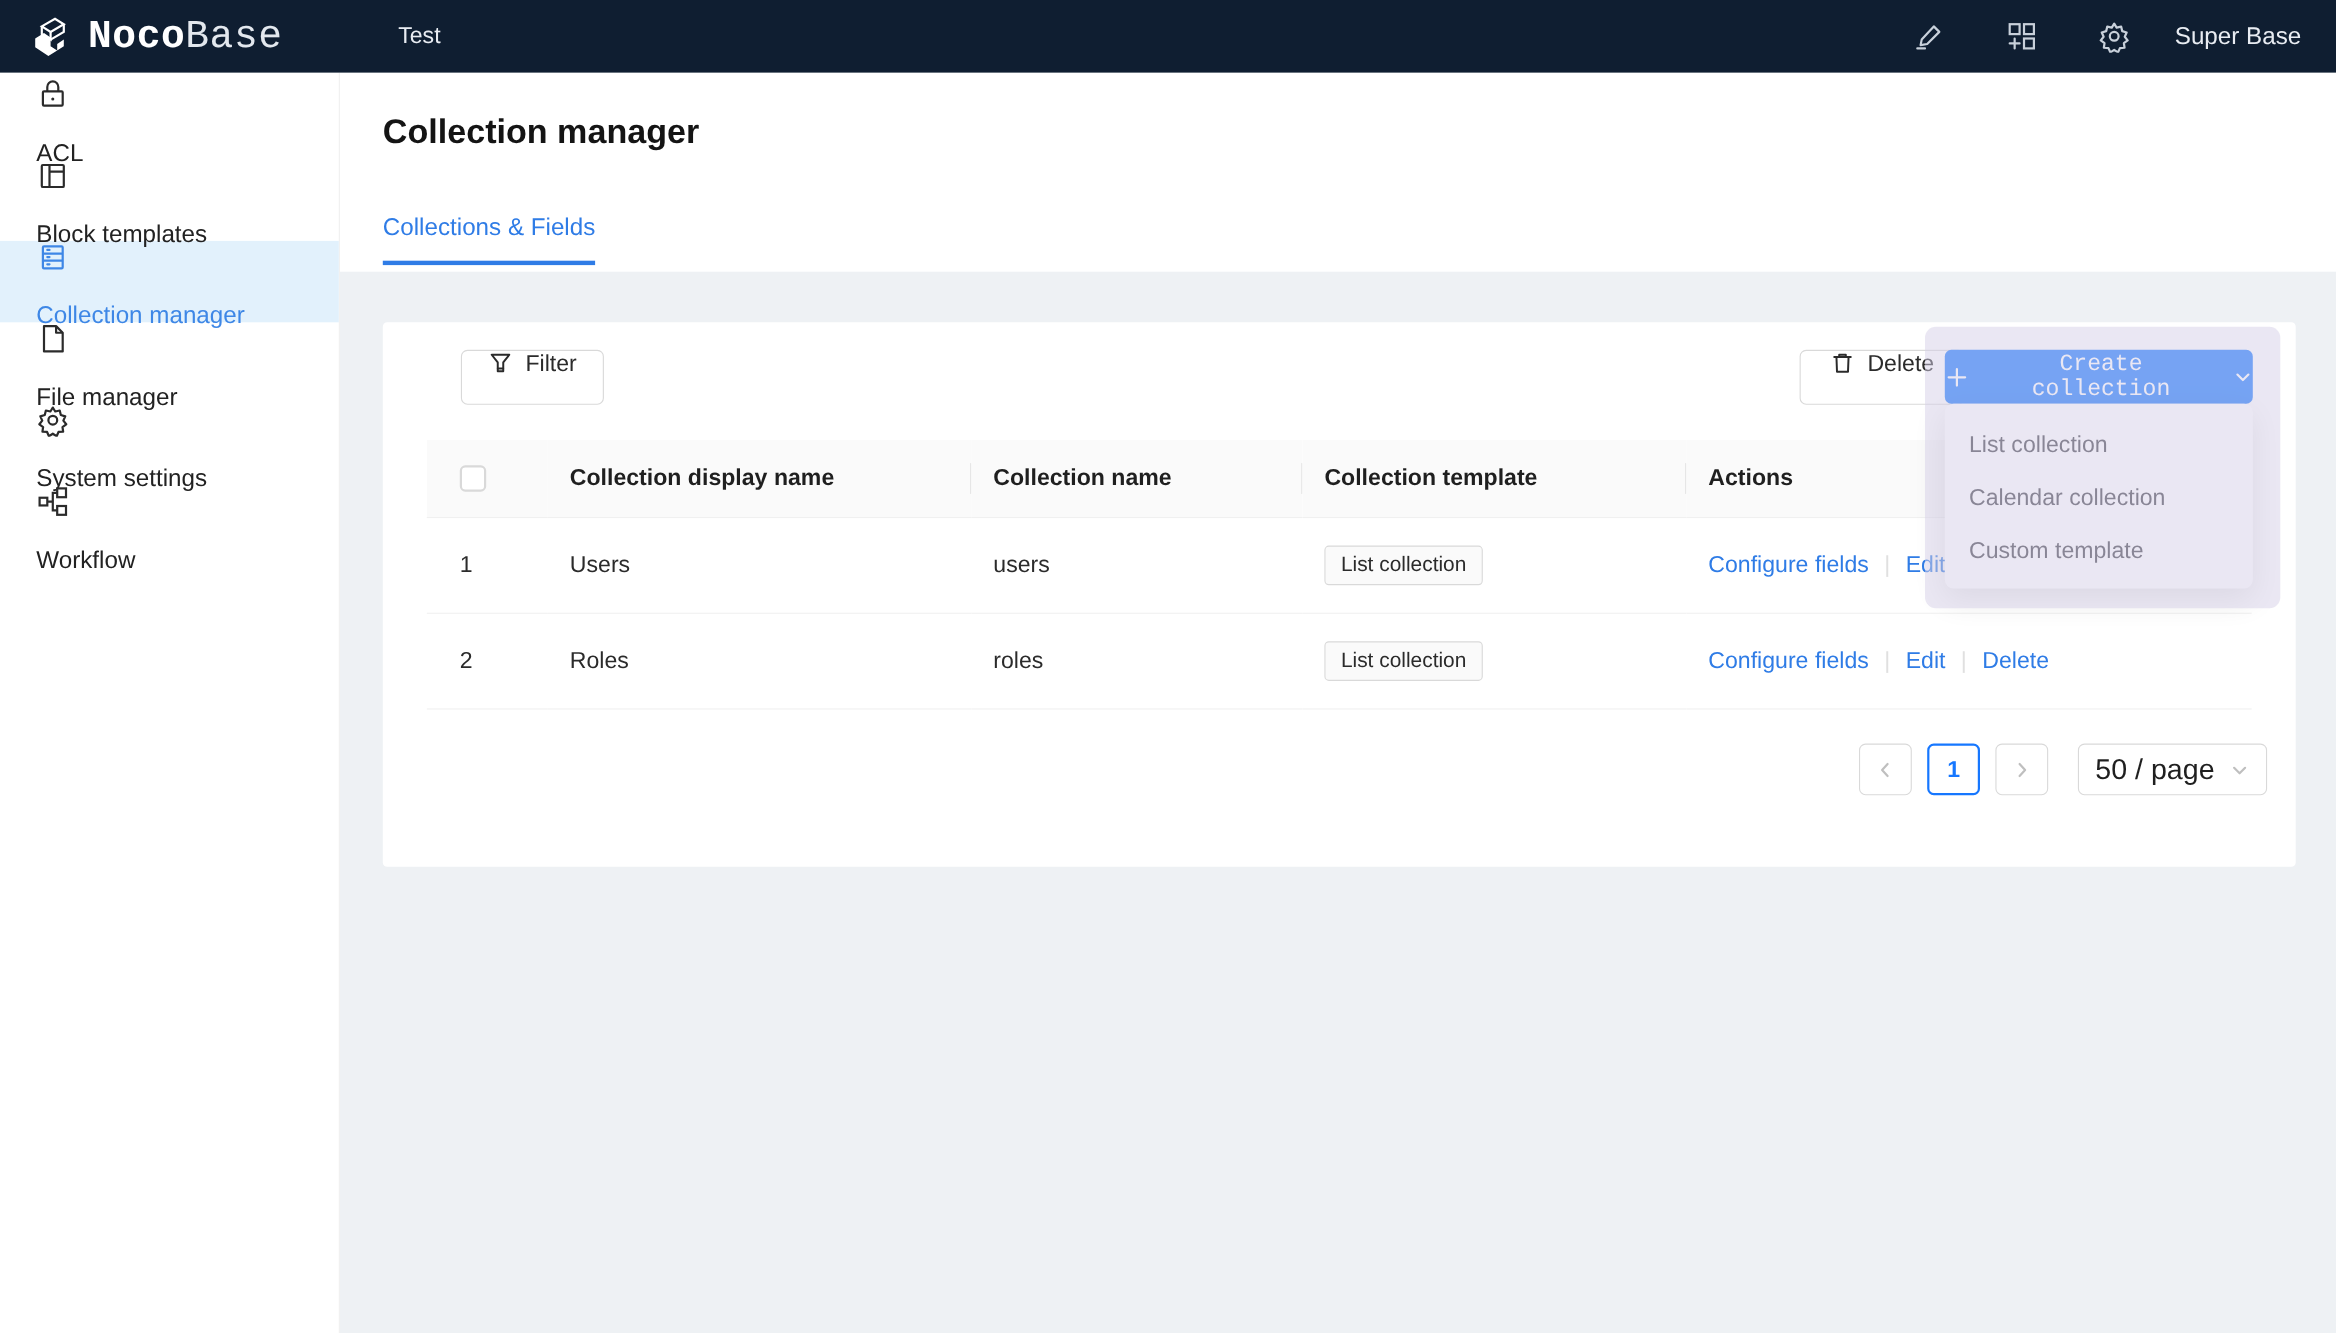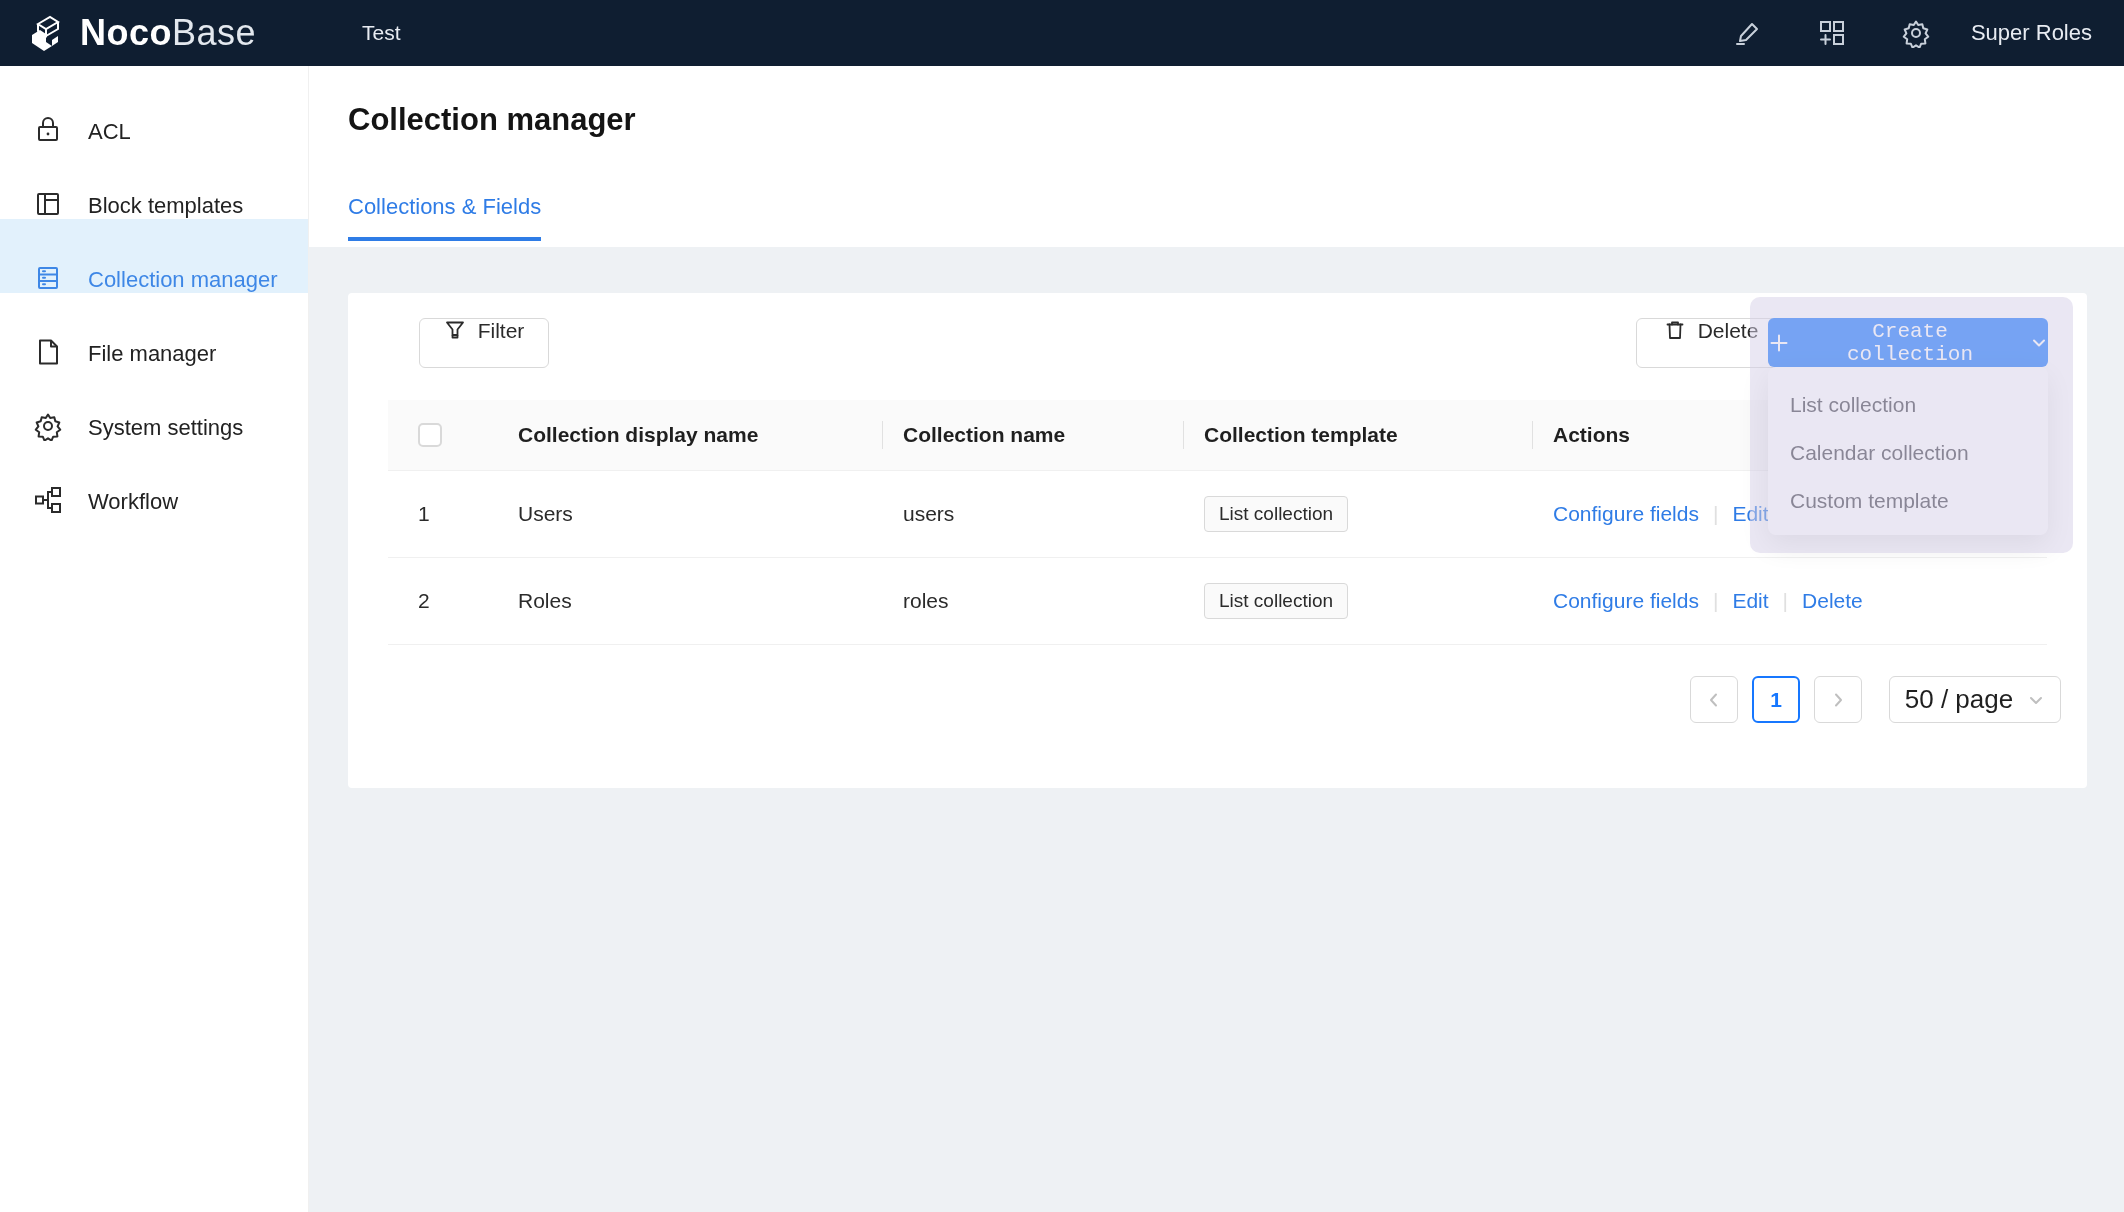--- a/index.html
+++ b/index.html
@@ -9,37 +9,37 @@
     background:#eef1f4; color:#262626; position:relative;
   }
   svg { display:block; }
 
   
   .topbar {
     position:absolute; left:0; top:0; width:2124px; height:66px;
     background:#0f1e31; display:flex; align-items:center; z-index:40;
   }
   .brand { display:flex; align-items:center; gap:14px; padding-left:26px; width:310px; flex:0 0 auto; }
-  .brand-name { font-size:36px; color:#ffffff; letter-spacing:0.5px; white-space:nowrap; }
+  .brand-name { font-size:36px; color:#ffffff; letter-spacing:0.5px; white-space:nowrap;font-family:Liberation Mono, monospace; }
   .brand-name .bold { font-weight:700; }
   .brand-name .light { font-weight:300; color:#e3e8ee; }
   .top-nav-item { margin-left:52px; font-size:21px; color:#e8ecf2; cursor:pointer; }
   .top-spacer { flex:1; }
   .top-icons { display:flex; align-items:center; gap:54px; margin-right:40px; }
   .top-icon { width:30px; height:30px; cursor:pointer; }
   .top-user { font-size:22px; color:#e8ecf2; margin-right:32px; cursor:pointer; white-space:nowrap; }
 
   
   .sidebar {
     position:absolute; left:0; top:66px; bottom:0; width:309px;
     background:#ffffff; border-right:1px solid #f0f0f0; padding-top:5px; z-index:10;
   }
   .side-item {
-    height:74px; display:flex; align-items:flex-end; gap:25px;
-    padding-left:33px; font-size:22px; color:#222; cursor:pointer; white-space:nowrap;
+    height:74px; display:flex; align-items:flex-start; gap:25px;
+    padding-left:33px; font-size:22px; color:#222; cursor:pointer; white-space:nowrap;flex-direction:column;
   }
   .side-item .s-icon { width:30px; height:30px; flex:0 0 auto; }
   .side-item.active { background:#e2f1fc; color:#3e87e6; }
   .side-item .s-icon svg { stroke:#2b2b2b; }
   .side-item.active .s-icon svg { stroke:#3e87e6; }
 
   
   .content-head { position:absolute; left:309px; top:66px; width:1815px; height:181px; background:#ffffff; z-index:1; }
   .page-title { position:absolute; left:348px; top:102px; font-size:31px; font-weight:700; color:#141414; z-index:2; }
   .tab {
@@ -148,21 +148,21 @@
         <path d="M8.5 17 v9 M4 21.5 h9" stroke-linecap="round"></path>
       </svg>
     </span>
     <span class="top-icon">
       <svg viewBox="0 0 30 30" fill="none" stroke="#c8d0da" stroke-width="2">
         <circle cx="15" cy="15" r="4"></circle>
         <path d="M15 3.5 l2.2 3.6 4.1-.9 1 4.1 4 1.2-1.7 3.9 2.6 3.3-3.4 2.5.6 4.2-4.2.3-1.7 3.9-3.5-2.3-3.5 2.3-1.7-3.9-4.2-.3.6-4.2-3.4-2.5 2.6-3.3-1.7-3.9 4-1.2 1-4.1 4.1.9z" stroke-linejoin="round"></path>
       </svg>
     </span>
   </div>
-  <div class="top-user">Super Roles</div>
+  <div class="top-user">Super Base</div>
 </div>
 
 <div class="sidebar">
   <div class="side-item">
     <span class="s-icon">
       <svg viewBox="0 0 30 30" fill="none" stroke-width="2">
         <rect x="6" y="12" width="18" height="13" rx="1"></rect>
         <path d="M10 12 V8 a5 5 0 0 1 10 0 v4"></path>
         <circle cx="15" cy="19" r="1.4" fill="#2b2b2b" stroke="none"></circle>
       </svg>

